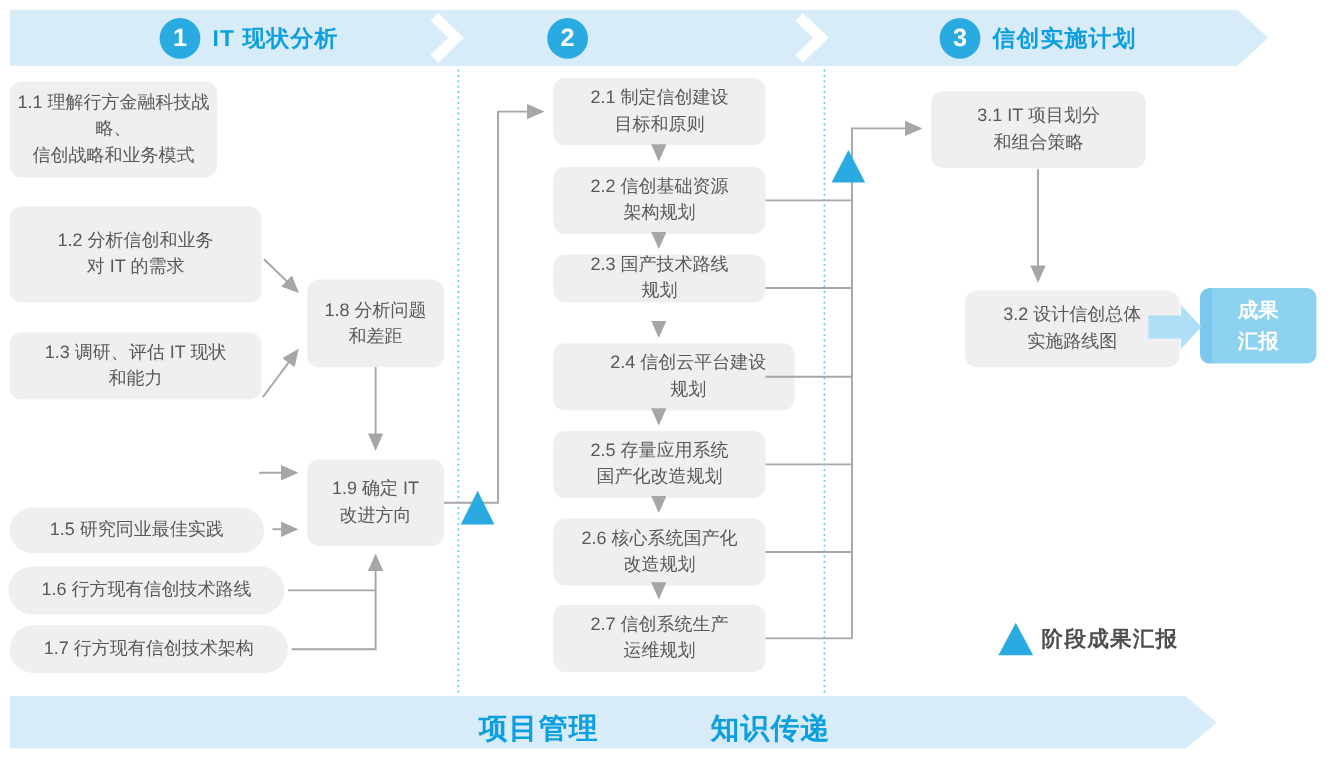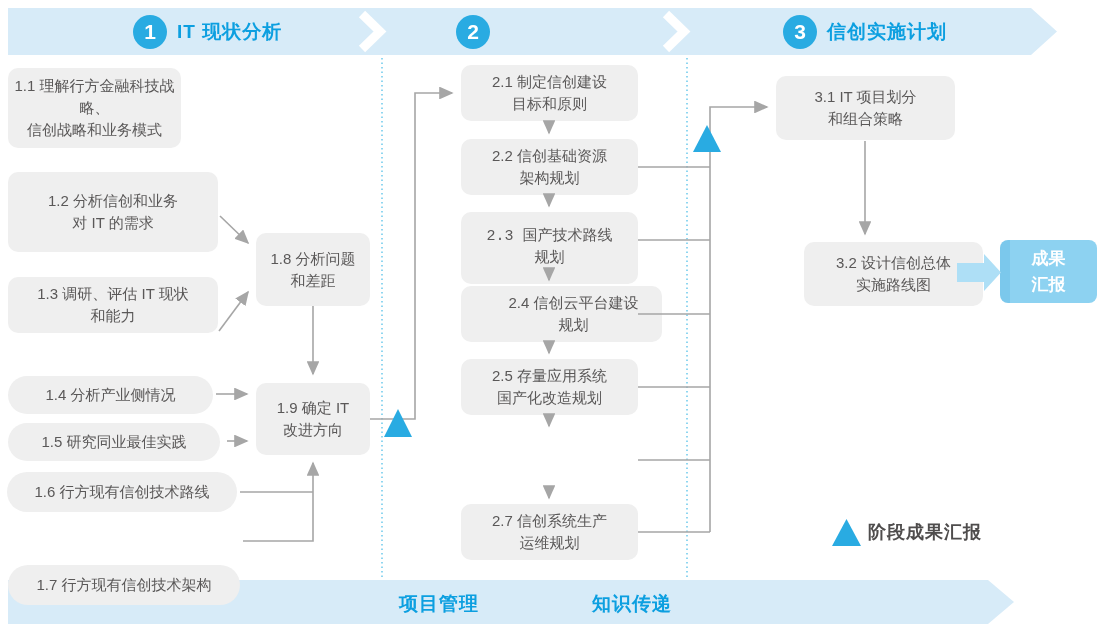--- a/index.html
+++ b/index.html
@@ -21,21 +21,21 @@
      display:flex;align-items:center;justify-content:center;text-align:center;
      white-space:pre-line;font-size:15px;line-height:1.45;z-index:2;}
   .pill{border-radius:20px;}
   
   .result{position:absolute;left:1000px;top:240px;width:97px;height:63px;border-radius:8px;
     background:linear-gradient(to right,var(--result-edge,#7BC8EC) 0 10px,var(--result-bg,#8DD2F1) 10px);
     color:#fff;font-weight:bold;font-size:17px;line-height:1.5;display:flex;align-items:center;
     justify-content:center;text-align:center;white-space:pre-line;z-index:2;}
   
   .footer-label{position:absolute;top:591px;color:var(--title-blue,#0C9FE0);
-    font-weight:bold;font-size:19px;letter-spacing:1px;z-index:3;}
+    font-weight:bold;font-size:24px;letter-spacing:1px;z-index:3;}
   .legend-label{position:absolute;left:868px;top:520px;color:#4F4D4D;font-weight:bold;
     font-size:18px;letter-spacing:1px;z-index:3;}
   
   svg.overlay{position:absolute;left:0;top:0;z-index:5;pointer-events:none;}
   .ln{stroke:var(--line,#A6A6A6);stroke-width:1.6;fill:none;}
   .dot{stroke:#55C0E8;stroke-width:1.3;fill:none;stroke-dasharray:1.5 3;}
   .tri{fill:var(--accent,#29ABE2);}
   .thick{fill:var(--thick-arrow,#AEDFF6);}
   .chev{stroke:#fff;stroke-width:9;fill:none;}
 </style>
@@ -57,39 +57,40 @@
     <div class="pcircle">3</div>
     <div class="ptitle">信创实施计划</div>
   </div>
 
   <div class="b" style="left:8px;top:68px;width:173px;height:80px;">1.1 理解行方金融科技战略、
 信创战略和业务模式</div>
   <div class="b" style="left:8px;top:172px;width:210px;height:80px;">1.2 分析信创和业务
 对 IT 的需求</div>
   <div class="b" style="left:8px;top:277px;width:210px;height:56px;">1.3 调研、评估 IT 现状
 和能力</div>
-  <div class="b pill" style="left:8px;top:376px;width:205px;height:38px;">1.4 分析产业侧情况</div>
   <div class="b pill" style="left:8px;top:423px;width:212px;height:38px;">1.5 研究同业最佳实践</div>
   <div class="b pill" style="left:7px;top:472px;width:230px;height:40px;">1.6 行方现有信创技术路线</div>
-  <div class="b pill" style="left:8px;top:521px;width:232px;height:40px;margin-top:44px;">1.7 行方现有信创技术架构</div>
+  <div class="b pill" style="left:8px;top:521px;width:232px;height:40px;">1.7 行方现有信创技术架构</div>
   <div class="b" style="left:256px;top:233px;width:114px;height:73px;">1.8 分析问题
 和差距</div>
   <div class="b" style="left:256px;top:383px;width:114px;height:72px;">1.9 确定 IT
 改进方向</div>
 
   <div class="b" style="left:461px;top:65px;width:177px;height:56px;">2.1 制定信创建设
 目标和原则</div>
   <div class="b" style="left:461px;top:139px;width:177px;height:56px;text-align:center;">2.2 信创基础资源
 架构规划</div>
-  <div class="b" style="left:461px;top:212px;width:177px;height:72px;font-family:Liberation Mono, monospace;">2.3 国产技术路线
+  <div class="b" style="left:461px;top:212px;width:177px;height:40px;">2.3 国产技术路线
 规划</div>
   <div class="b" style="left:461px;top:286px;width:177px;height:56px;padding-left:24px;">2.4 信创云平台建设
 规划</div>
   <div class="b" style="left:461px;top:359px;width:177px;height:56px;">2.5 存量应用系统
 国产化改造规划</div>
+  <div class="b" style="left:461px;top:432px;width:177px;height:56px;">2.6 核心系统国产化
+改造规划</div>
   <div class="b" style="left:461px;top:504px;width:177px;height:56px;">2.7 信创系统生产
 运维规划</div>
 
   <div class="b" style="left:776px;top:76px;width:179px;height:64px;">3.1 IT 项目划分
 和组合策略</div>
   <div class="b" style="left:776px;top:242px;width:179px;height:64px;margin-left:28px;">3.2 设计信创总体
 实施路线图</div>
   <div class="result">成果
 汇报</div>
 

